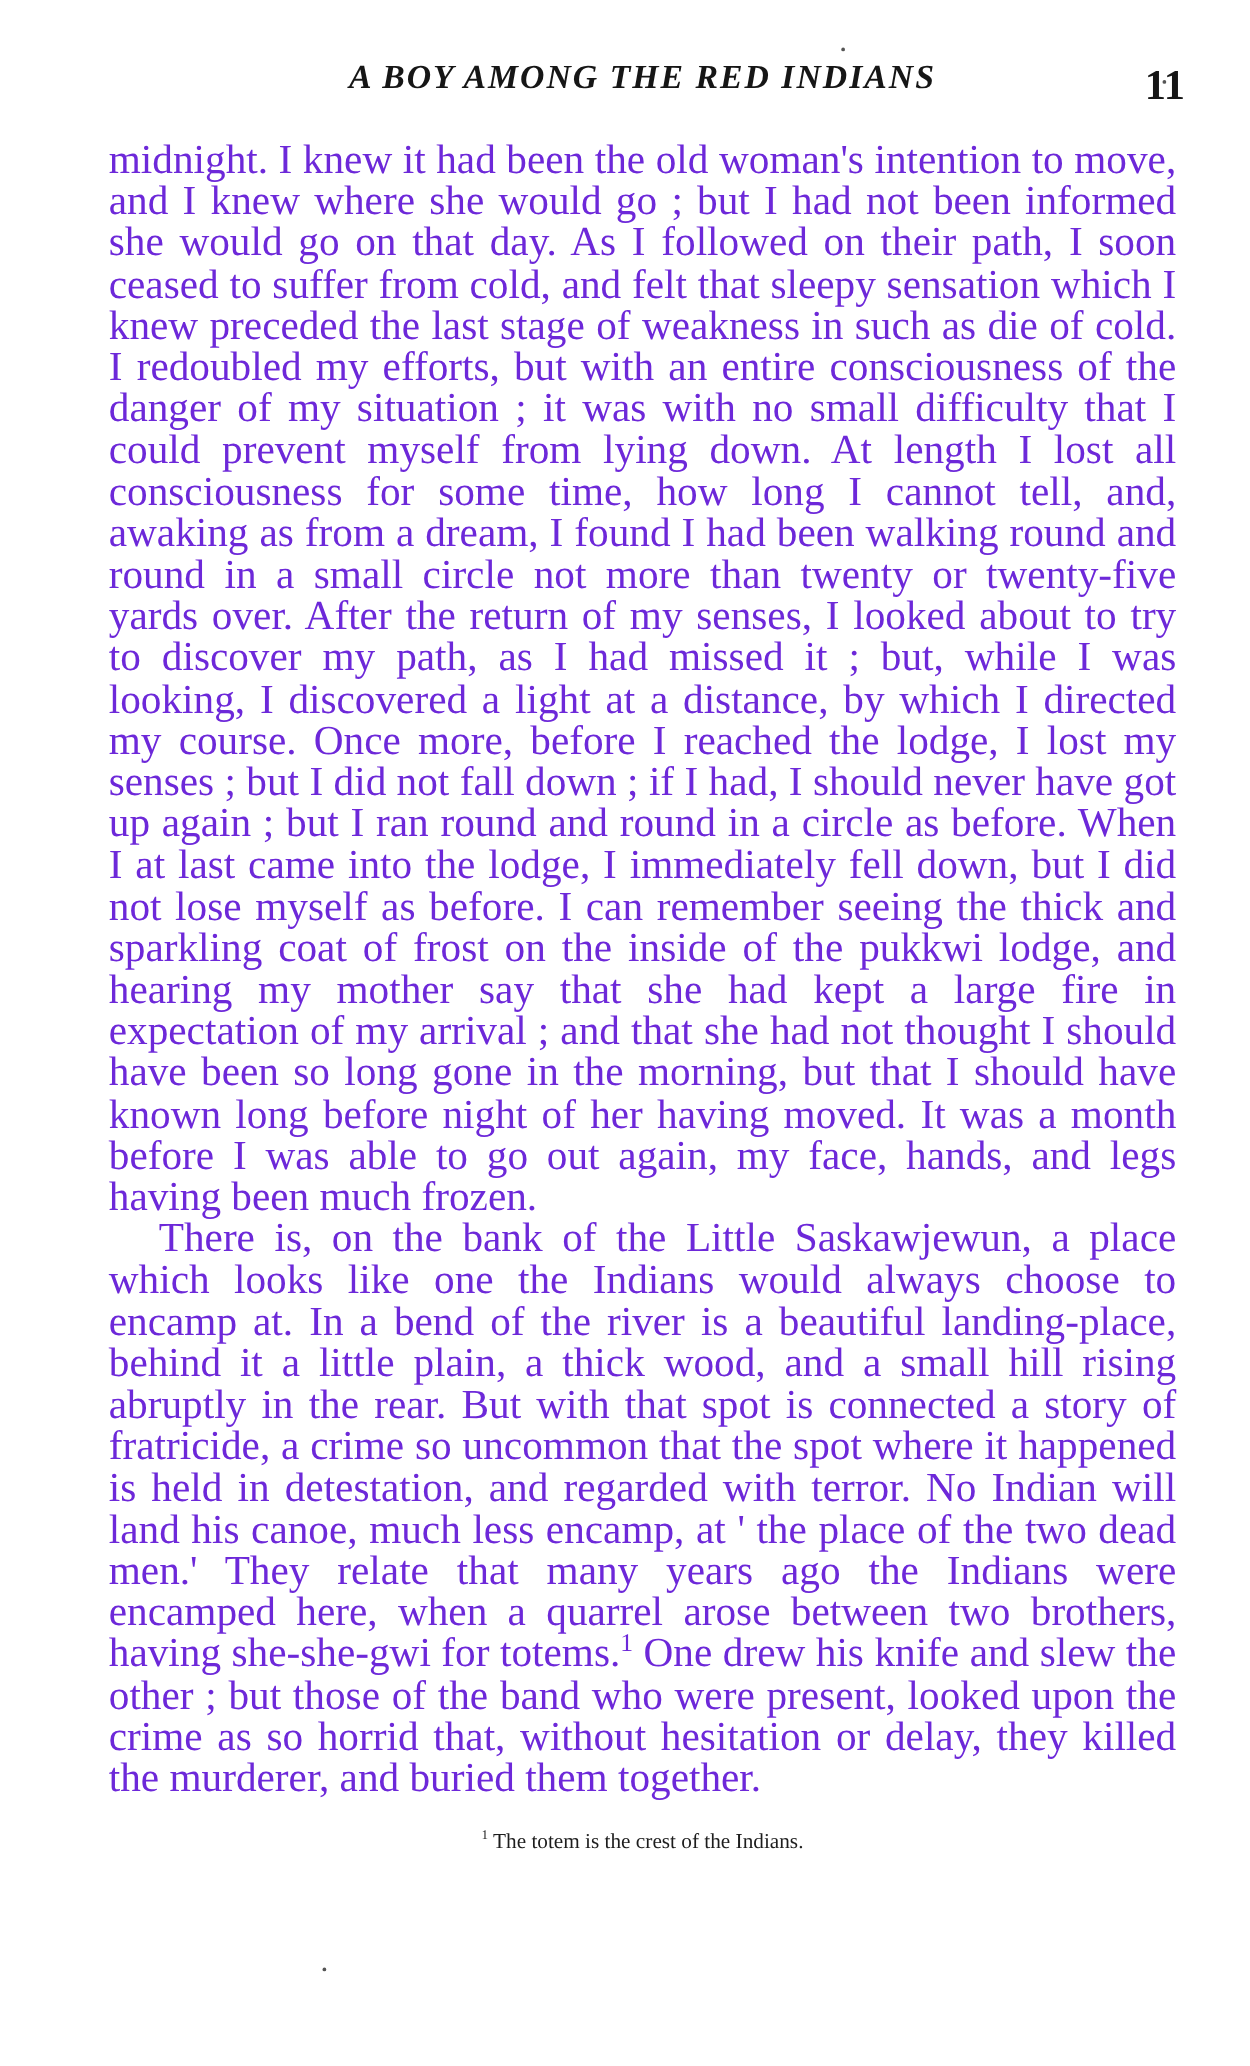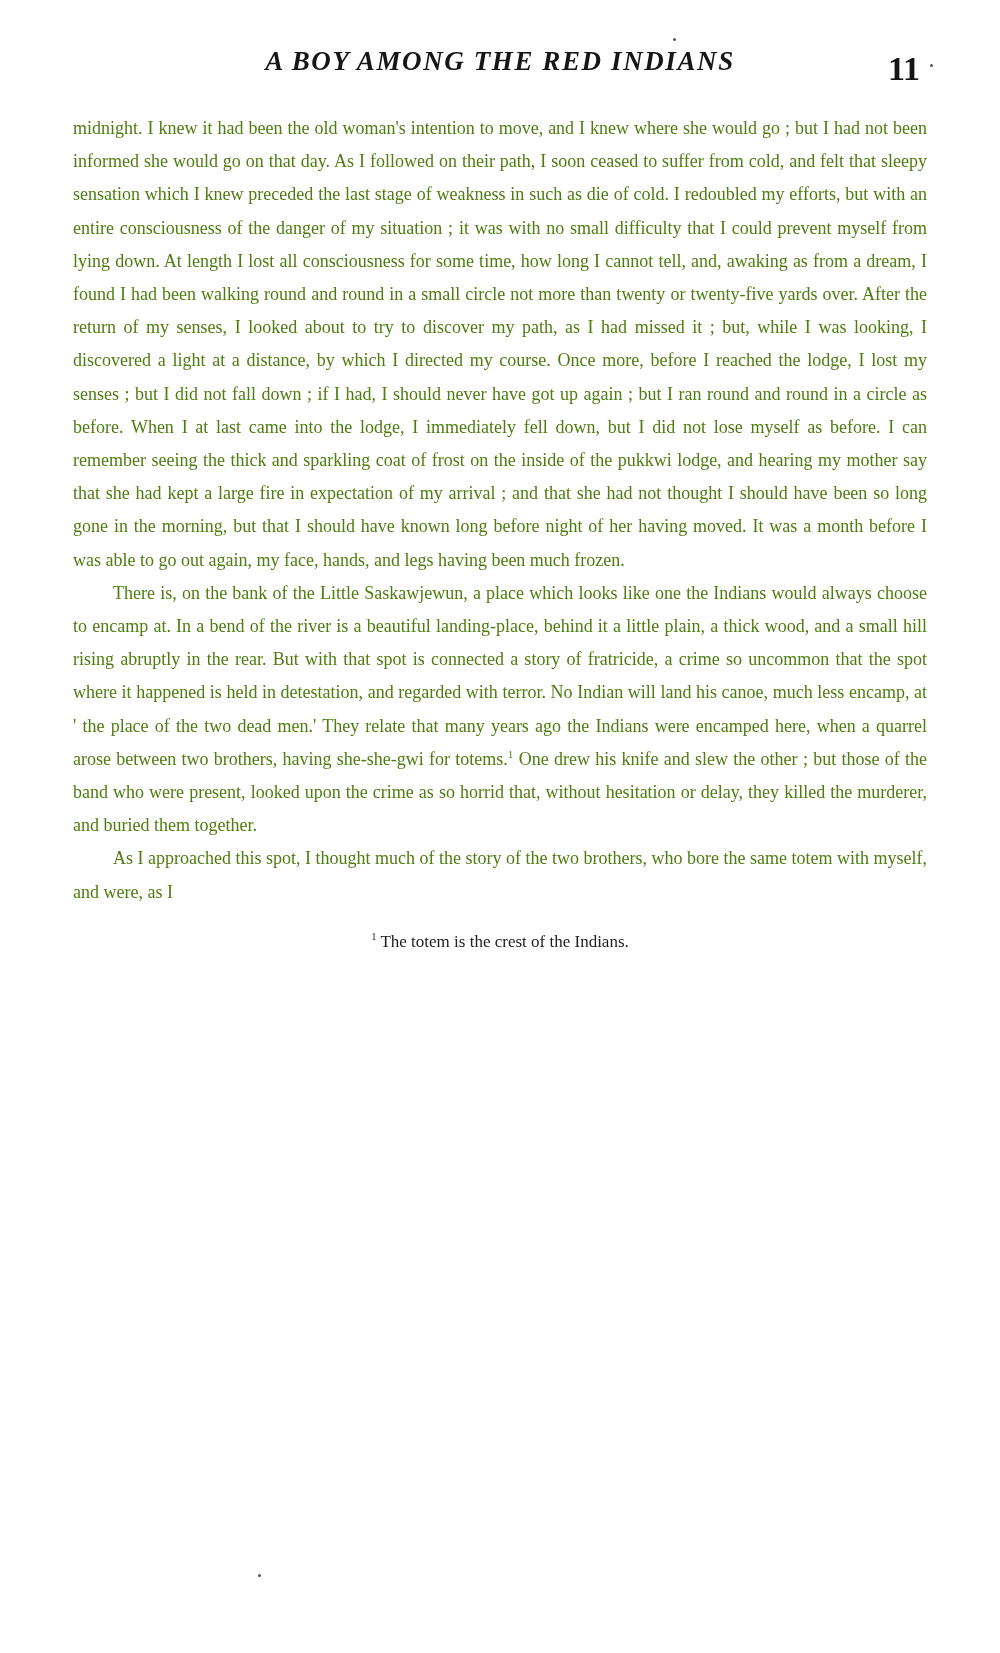--- a/index.html
+++ b/index.html
@@ -12,21 +12,21 @@
     height: 1653px;
     font-family: "Liberation Serif", serif;
     color: #1b1b1b;
     position: relative;
     overflow: hidden;
   }
   .page {
     width: 1000px;
     height: 1653px;
     box-sizing: border-box;
-    padding: 46px 72px 24px 72px;
+    padding: 46px 44px 24px 72px;
     position: relative;
   }
   .running-head {
     display: flex;
     align-items: baseline;
     justify-content: center;
     position: relative;
     height: 52px;
     margin-bottom: 14px;
   }
@@ -44,25 +44,25 @@
     right: 8px;
     top: 4px;
     font-family: "Liberation Serif", serif;
     font-weight: bold;
     font-size: 34px;
     color: #161616;
   }
   .body-text {
     width: 854px;
     margin: 0 auto;
-    font-size: 18px;
+    font-size: 33px;
     line-height: 33.2px;
     text-align: justify;
     text-justify: inter-word;
-    color: #4d7c0f;
+    color: #6d28d9;
   }
   .body-text p {
     margin: 0;
   }
   .body-text p.indent {
     text-indent: 40px;
   }
   .body-text .it {
   }
   sup {
@@ -98,21 +98,20 @@
     <div class="title">A BOY AMONG THE RED INDIANS</div>
     <div class="folio">11</div>
   </div>
 
   <div class="body-text">
 
     <p>midnight.   I knew it had been the old  woman's intention to move, and I knew where she would go ; but I had  not  been informed  she would go on that day.   As I  followed  on  their path, I  soon ceased to suffer from  cold,  and  felt  that  sleepy  sensation  which  I  knew preceded the last  stage  of  weakness  in  such as die of cold.    I redoubled  my efforts, but  with an entire consciousness of  the  danger of my situation ; it was with no small difficulty that I could prevent myself  from  lying  down.   At  length  I  lost  all  consciousness  for some time, how long I cannot tell, and, awaking  as  from a dream, I found I had been walking  round  and  round  in a small circle not more than  twenty or  twenty-five  yards  over.    After  the  return of my senses,  I  looked  about  to try  to  discover  my path, as  I  had missed it ; but, while I was looking, I discovered a light at a distance, by which I directed my course.   Once more, before I reached the lodge, I  lost my senses ; but I  did  not fall  down ; if I  had, I should never have got  up  again ; but  I ran round  and  round  in a circle as before.    When I at last came into the lodge, I immediately fell down, but  I  did  not lose  myself as before.    I  can  remember seeing  the  thick  and  sparkling  coat  of  frost  on  the  inside  of the pukkwi lodge, and hearing my  mother  say  that she had  kept a large fire in expectation of my arrival ; and that she had not thought I should have been so long  gone  in  the  morning, but that I should have  known  long  before  night  of  her  having  moved.   It  was a month  before  I  was  able  to  go  out  again,  my  face, hands,  and legs having been much frozen.</p>
 
     <p class="indent"><span>There is, on the bank of the Little Saskawjewun, a place which looks like one the  Indians  would  always  choose to encamp at.    In a bend of the river is a beautiful landing-place, behind it a little plain, a  thick  wood, and  a  small  hill  rising  abruptly in  the  rear.   But with  that  spot  is  connected  a  story  of fratricide,  a  crime so uncommon that the spot where it happened is held in detestation, and regarded  with  terror.    No  Indian  will  land  his  canoe,  much  less encamp, at </span><span class="it">' the place of the two dead men.'</span><span>   They relate that many years ago  the  Indians  were  encamped  here, when a quarrel arose between  two  brothers, having  she-she-gwi  for totems.</span><sup>1</sup><span>   One drew his knife and slew the other ; but those of the band who were present, looked upon the crime as so horrid that, without hesitation or delay, they killed the murderer, and buried them together.</span></p>
 
-    <p class="indent">As I approached  this spot, I  thought  much  of  the  story  of  the two brothers, who bore the same totem with myself, and were, as I</p>
 
   </div>
 
   <div class="footnote"><sup>1</sup><span> The totem is the crest of the Indians.</span></div>
 
   <div class="dot-mark speck-1"></div>
   <div class="dot-mark speck-2"></div>
   <div class="dot-mark speck-3"></div>
 
 </div>

